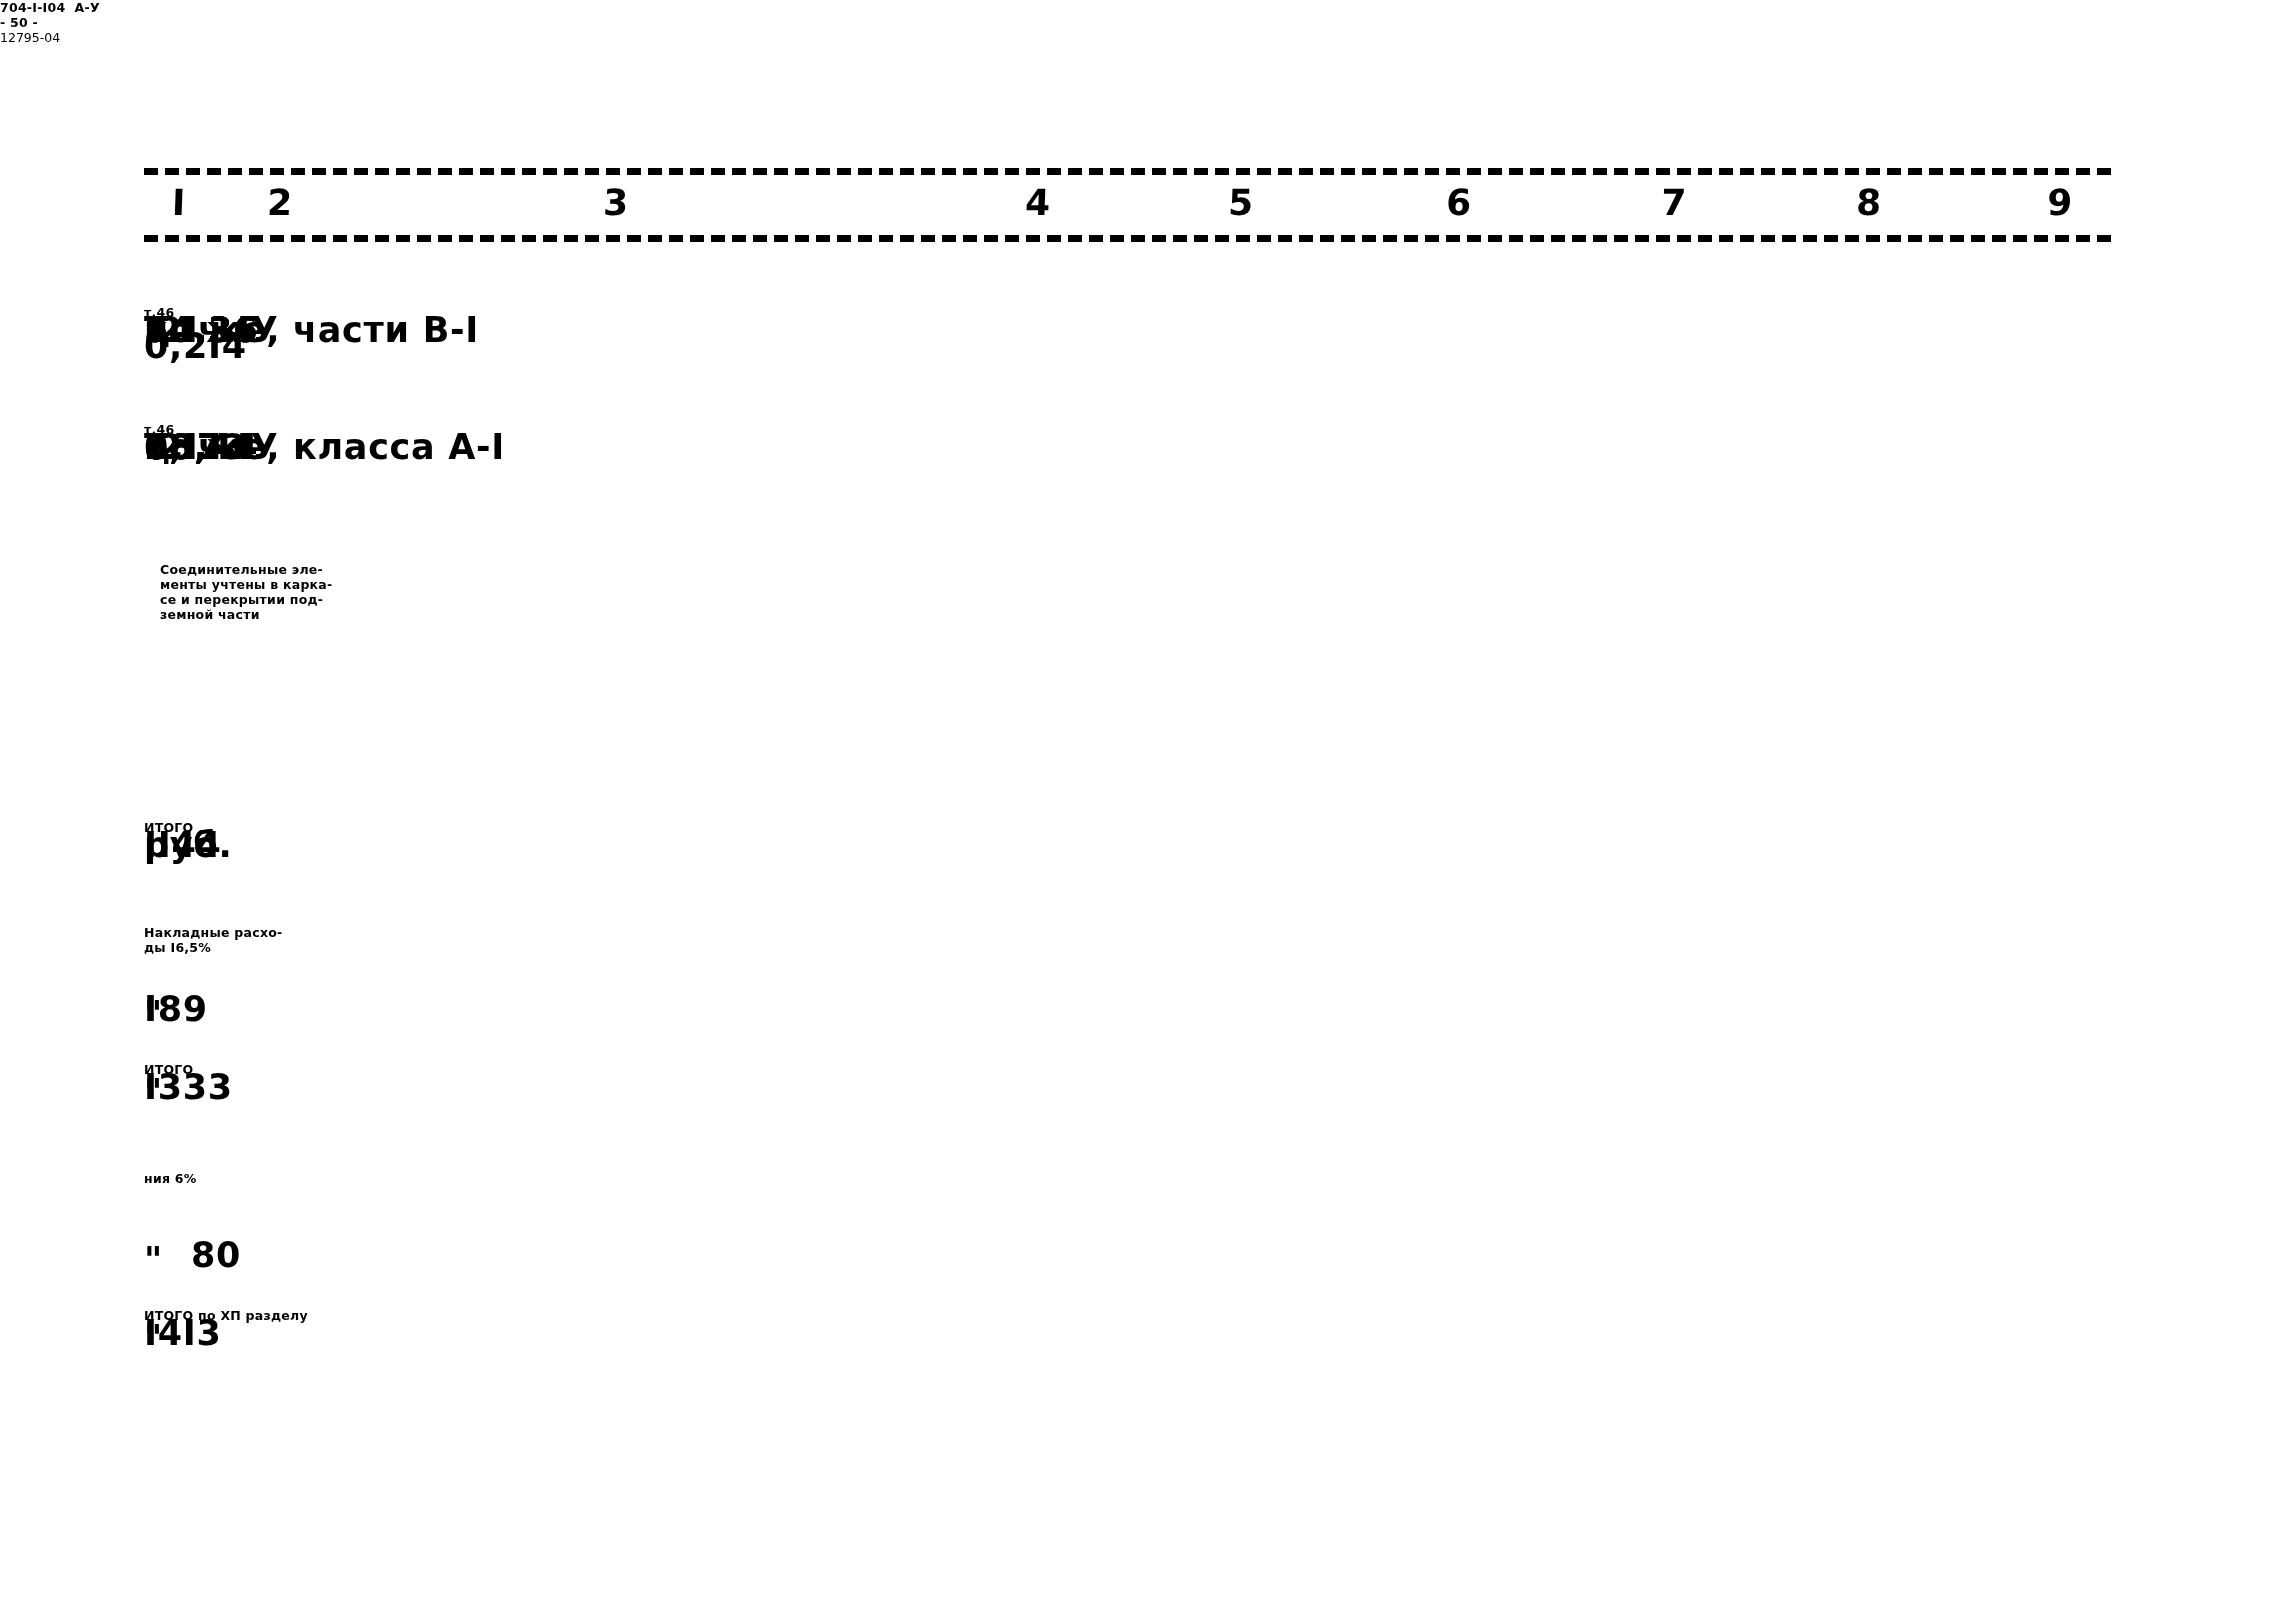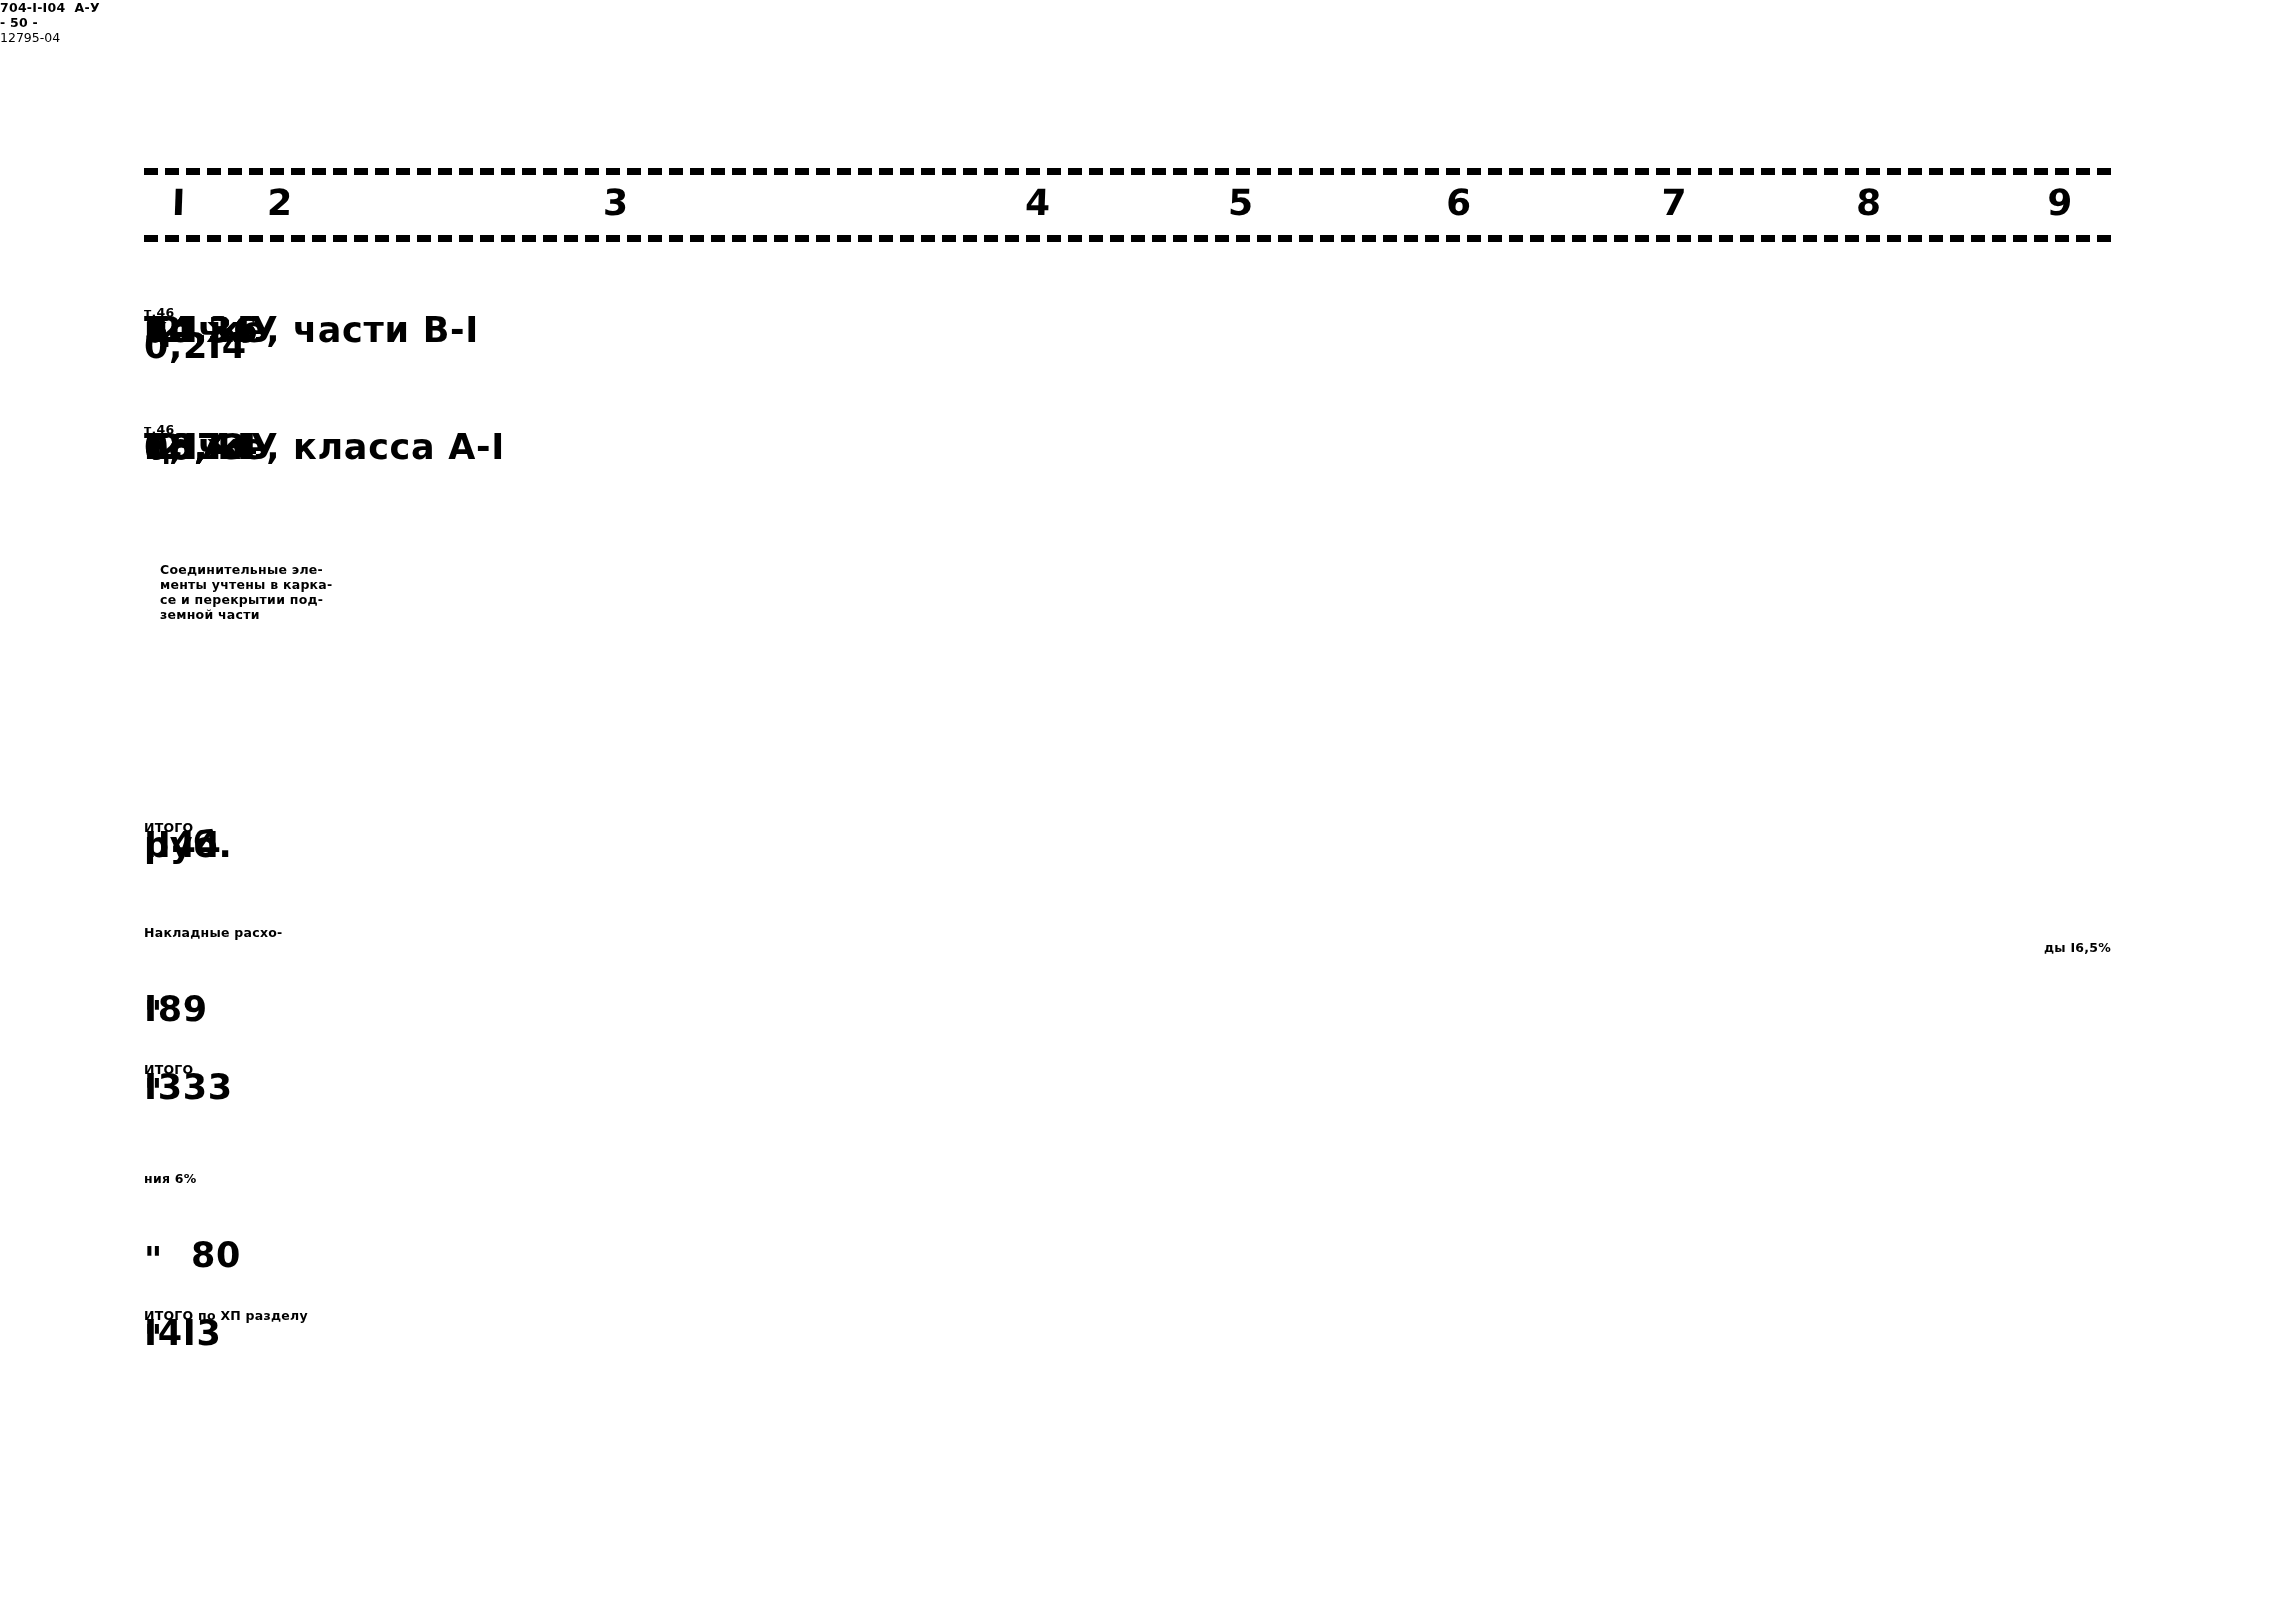--- a/index.html
+++ b/index.html
@@ -212,21 +212,21 @@
       </div>
 
       <div class="row" style="height:105px;">
         <div class="indent-label tw" style="top:0;">ИТОГО</div>
         <div class="cell tw c4" style="top:0;">руб.</div>
         <div class="cell tw c9" style="top:0;">II44</div>
       </div>
 
       <div class="row" style="height:137px;">
         <div class="wrap-label tw" style="top:0px;">Накладные расхо-</div>
-        <div class="wrap-label tw" style="top:59px;text-align:right;">ды I6,5%</div>
+        <div class="wrap-label tw" style="top:59px;">ды I6,5%</div>
         <div class="cell tw c4" style="top:64px;">"</div>
         <div class="cell tw c9" style="top:59px;">I89</div>
       </div>
 
       <div class="row" style="height:109px;">
         <div class="indent-label tw" style="top:0;">ИТОГО</div>
         <div class="cell tw c4" style="top:4.7px;">"</div>
         <div class="cell tw c9" style="top:0;">I333</div>
       </div>
 

